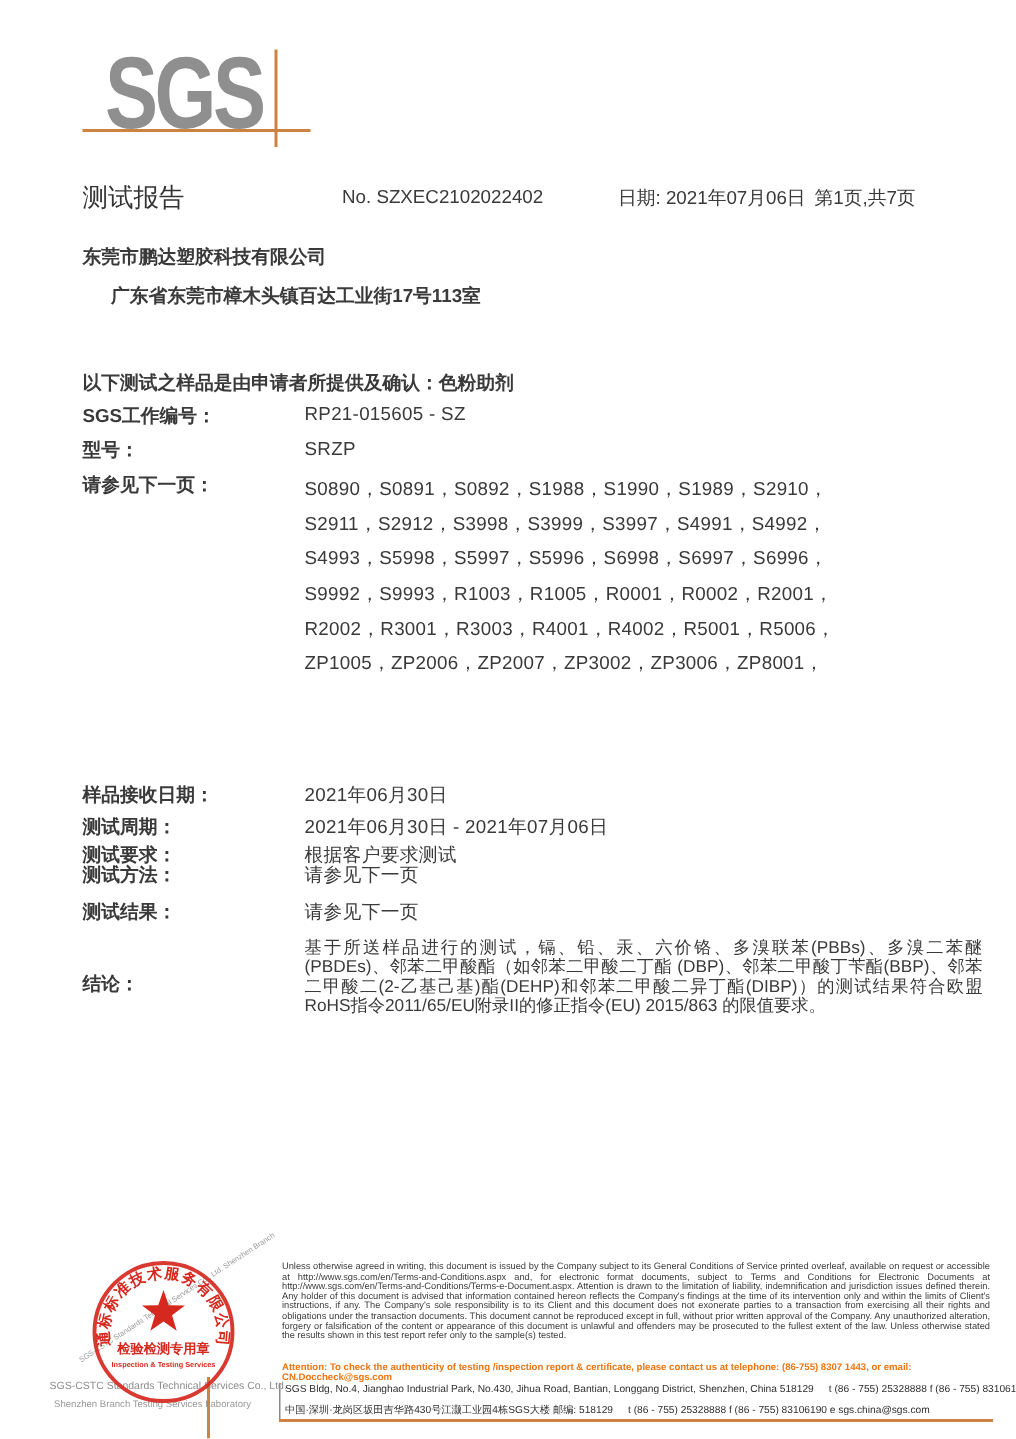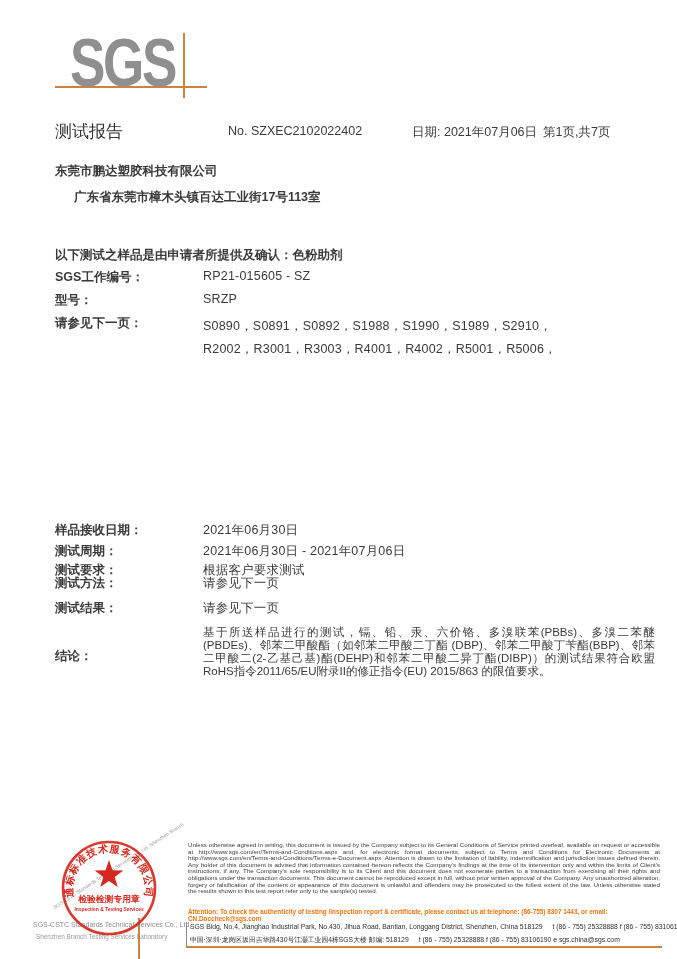--- a/index.html
+++ b/index.html
@@ -68,21 +68,25 @@
     <span class="val">RP21-015605 - SZ</span>
   </div>
   <div class="row" style="top:292px">
     <span class="lbl">型号：</span>
     <span class="val">SRZP</span>
   </div>
   <div class="row" style="top:315px">
     <span class="lbl">请参见下一页：</span>
     <span class="val ref-lines">
       <div>S0890，S0891，S0892，S1988，S1990，S1989，S2910，</div>
+      <div>S2911，S2912，S3998，S3999，S3997，S4991，S4992，</div>
+      <div>S4993，S5998，S5997，S5996，S6998，S6997，S6996，</div>
+      <div>S9992，S9993，R1003，R1005，R0001，R0002，R2001，</div>
       <div>R2002，R3001，R3003，R4001，R4002，R5001，R5006，</div>
+      <div>ZP1005，ZP2006，ZP2007，ZP3002，ZP3006，ZP8001，</div>
     </span>
   </div>
   <div class="row" style="top:522px">
     <span class="lbl">样品接收日期：</span>
     <span class="val">2021年06月30日</span>
   </div>
   <div class="row" style="top:543px">
     <span class="lbl">测试周期：</span>
     <span class="val">2021年06月30日 - 2021年07月06日</span>
   </div>

